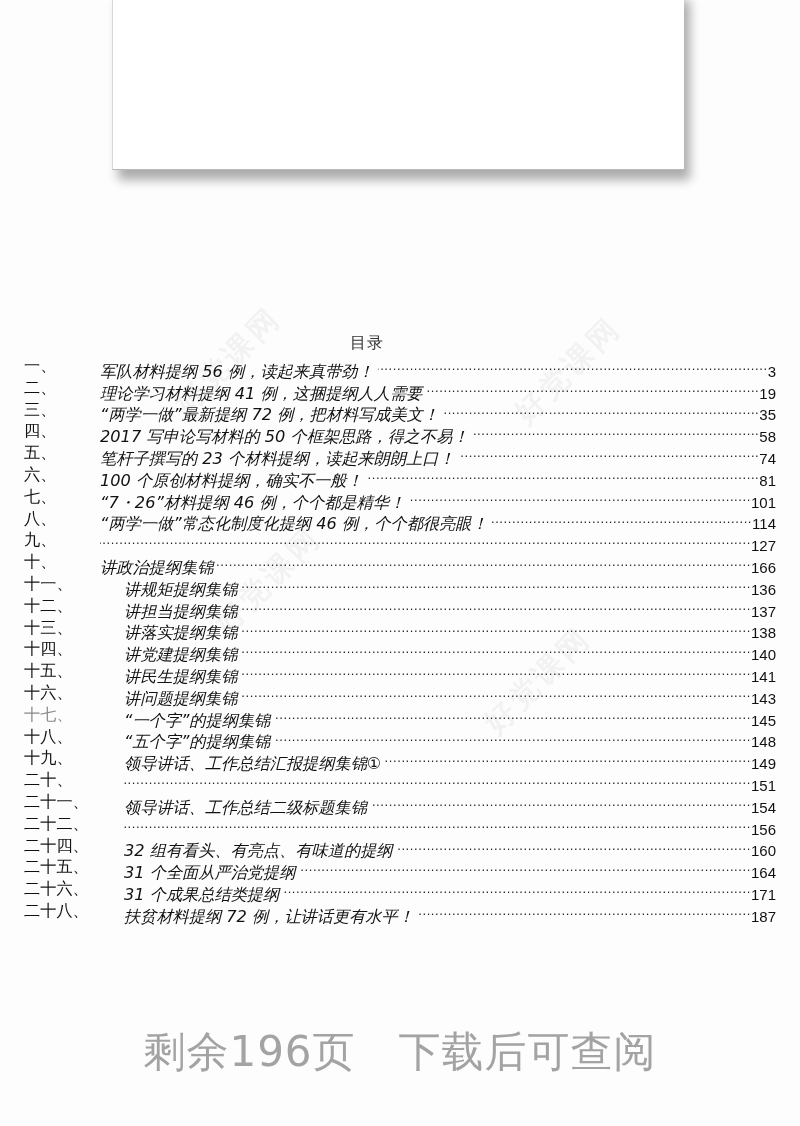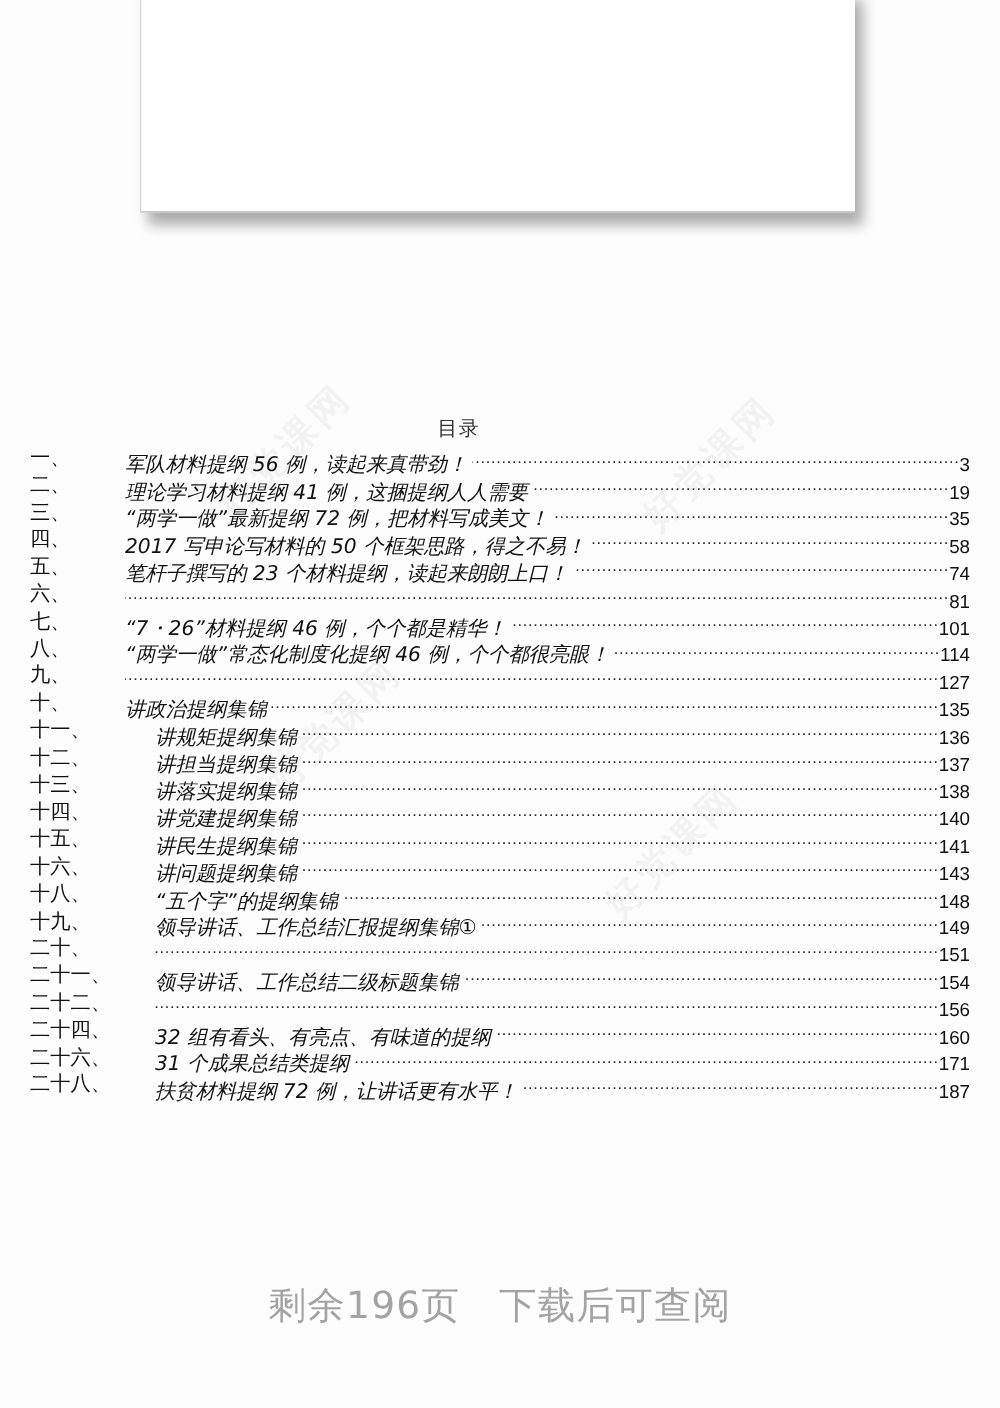--- a/index.html
+++ b/index.html
@@ -111,21 +111,21 @@
       letter-spacing: 4px;
       pointer-events: none;
       font-weight: bold;
     }
     .footer-note {
       position: absolute;
       left: 0;
       width: 800px;
       top: 1024px;
       text-align: center;
-      font-size: 30px;
+      font-size: 42px;
       color: #a3a3a3;
       letter-spacing: 1px;
     }
   </style>
 </head>
 <body>
 
 <div class="preview-card"></div>
 
 <div class="watermark" style="left:160px; top:340px;">好党课网</div>
@@ -172,20 +172,21 @@
     <span class="toc-num">五、</span>
     <div class="toc-main">
       <span class="toc-text">笔杆子撰写的 23 个材料提纲，读起来朗朗上口！</span>
       <span class="toc-dots"></span>
       <span class="toc-page">74</span>
     </div>
   </div>
       <div class="toc-row">
     <span class="toc-num">六、</span>
     <div class="toc-main">
+      <span class="toc-text">100 个原创材料提纲，确实不一般！</span>
       <span class="toc-dots"></span>
       <span class="toc-page">81</span>
     </div>
   </div>
       <div class="toc-row">
     <span class="toc-num">七、</span>
     <div class="toc-main">
       <span class="toc-text">“7・26”材料提纲 46 例，个个都是精华！</span>
       <span class="toc-dots"></span>
       <span class="toc-page">101</span>
@@ -204,21 +205,21 @@
     <div class="toc-main">
       <span class="toc-dots"></span>
       <span class="toc-page">127</span>
     </div>
   </div>
       <div class="toc-row">
     <span class="toc-num">十、</span>
     <div class="toc-main">
       <span class="toc-text">讲政治提纲集锦</span>
       <span class="toc-dots"></span>
-      <span class="toc-page">135</span>
+      <span class="toc-page">166</span>
     </div>
   </div>
       <div class="toc-row sub">
     <span class="toc-num">十一、</span>
     <div class="toc-main">
       <span class="toc-text">讲规矩提纲集锦</span>
       <span class="toc-dots"></span>
       <span class="toc-page">136</span>
     </div>
   </div>
@@ -256,20 +257,28 @@
   </div>
       <div class="toc-row sub">
     <span class="toc-num">十六、</span>
     <div class="toc-main">
       <span class="toc-text">讲问题提纲集锦</span>
       <span class="toc-dots"></span>
       <span class="toc-page">143</span>
     </div>
   </div>
       <div class="toc-row sub">
+    <span class="toc-num light">十七、</span>
+    <div class="toc-main">
+      <span class="toc-text">“一个字”的提纲集锦</span>
+      <span class="toc-dots"></span>
+      <span class="toc-page">145</span>
+    </div>
+  </div>
+      <div class="toc-row sub">
     <span class="toc-num">十八、</span>
     <div class="toc-main">
       <span class="toc-text">“五个字”的提纲集锦</span>
       <span class="toc-dots"></span>
       <span class="toc-page">148</span>
     </div>
   </div>
       <div class="toc-row sub">
     <span class="toc-num">十九、</span>
     <div class="toc-main">
@@ -302,20 +311,28 @@
   </div>
       <div class="toc-row sub">
     <span class="toc-num">二十四、</span>
     <div class="toc-main">
       <span class="toc-text">32 组有看头、有亮点、有味道的提纲</span>
       <span class="toc-dots"></span>
       <span class="toc-page">160</span>
     </div>
   </div>
       <div class="toc-row sub">
+    <span class="toc-num">二十五、</span>
+    <div class="toc-main">
+      <span class="toc-text">31 个全面从严治党提纲</span>
+      <span class="toc-dots"></span>
+      <span class="toc-page">164</span>
+    </div>
+  </div>
+      <div class="toc-row sub">
     <span class="toc-num">二十六、</span>
     <div class="toc-main">
       <span class="toc-text">31 个成果总结类提纲</span>
       <span class="toc-dots"></span>
       <span class="toc-page">171</span>
     </div>
   </div>
       <div class="toc-row sub">
     <span class="toc-num">二十八、</span>
     <div class="toc-main">

